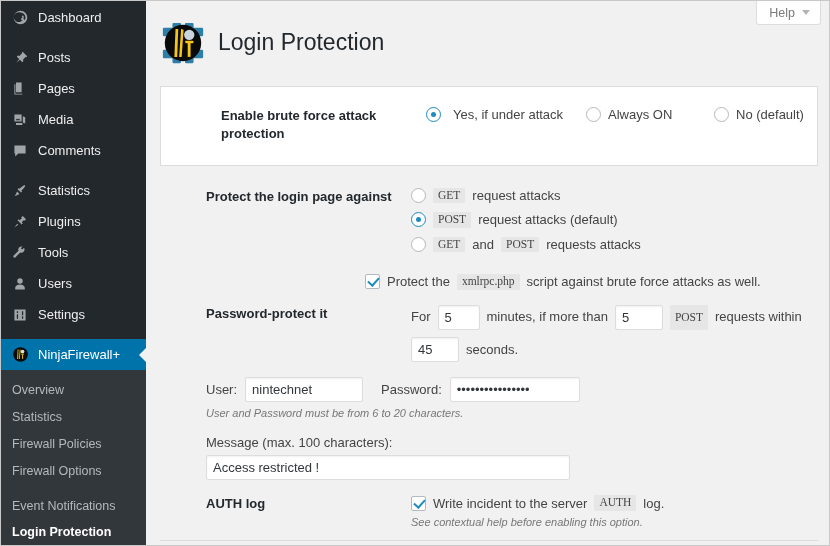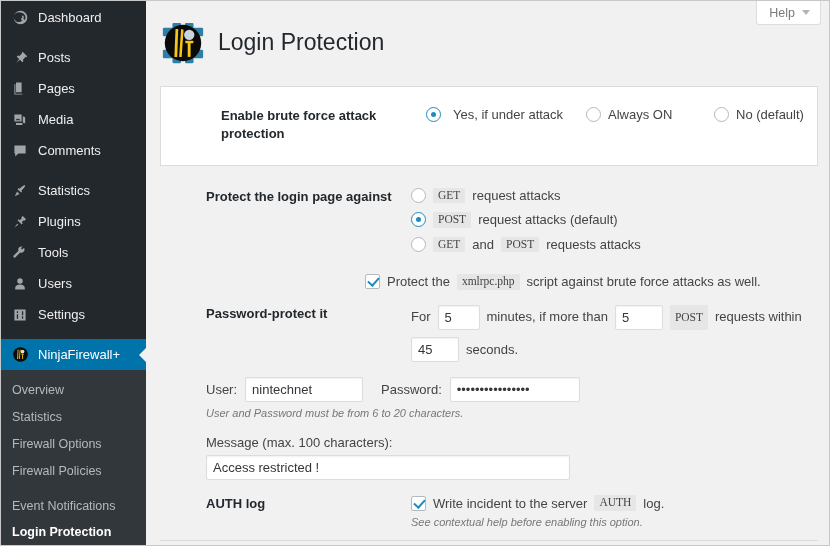--- a/index.html
+++ b/index.html
@@ -388,22 +388,22 @@
           <rect x="11" y="9.2" width="3" height="1" fill="#f2c200"></rect>
           <rect x="11.9" y="10" width="1.1" height="5.2" fill="#f2c200"></rect>
         </svg>
       </span>
       <span class="mi-label">NinjaFirewall+</span>
     </div>
 
     <div id="submenu">
       <span class="submenu-item">Overview</span>
       <span class="submenu-item">Statistics</span>
+      <span class="submenu-item">Firewall Policies</span>
       <span class="submenu-item">Firewall Options</span>
-      <span class="submenu-item">Firewall Policies</span>
       <div class="submenu-gap"></div>
       <span class="submenu-item">Event Notifications</span>
       <span class="submenu-item current">Login Protection</span>
     </div>
   </div>
 
   <div id="main">
 
     <div id="help-bar">
       <div id="help-btn">

